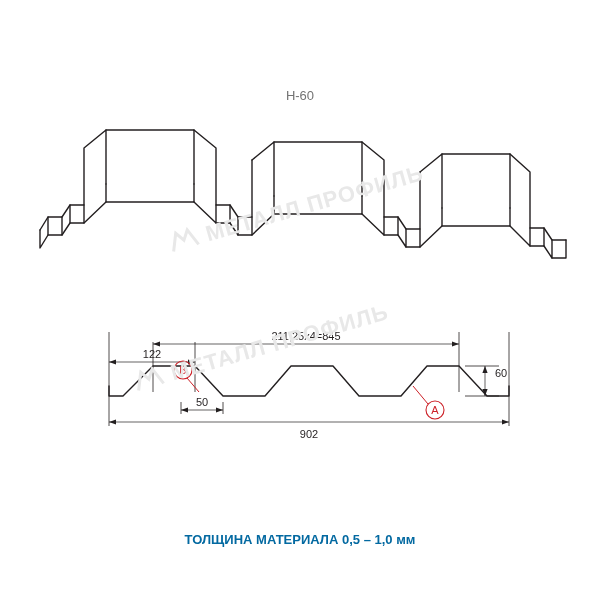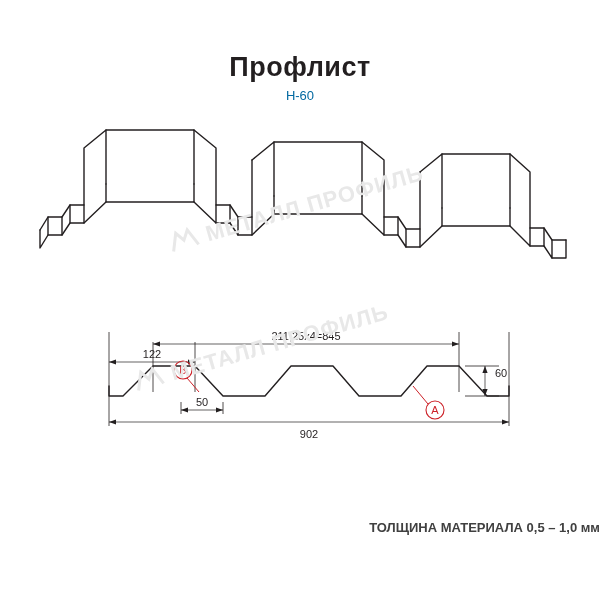--- a/index.html
+++ b/index.html
@@ -33,21 +33,21 @@
     letter-spacing: 0.5px;
     color: #231f20;
   }
   .subtitle {
     position: absolute;
     top: 88px;
     left: 0;
     width: 600px;
     text-align: center;
     font-size: 13px;
-    color: #0369a1;
+    color: #737373;
   }
 
   
   .iso-wrap {
     position: absolute;
     top: 120px;
     left: 10px;
     width: 580px;
     height: 160px;
   }
@@ -74,47 +74,46 @@
   .wm2 { top: 335px; left: 130px; transform: rotate(-16deg); }
   .wm-mark {
     display: inline-block;
     vertical-align: middle;
     margin-right: 8px;
   }
 
   
   .footer {
     position: absolute;
-    top: 520px;
+    top: 532px;
     left: 0;
     width: 600px;
-    text-align: right;
+    text-align: center;
     font-size: 13px;
     font-weight: bold;
-    color: #404040;
+    color: #0369a1;
   }
 
   svg text {
     font-family: "Liberation Sans", sans-serif;
     fill: #231f20;
   }
   .dim-txt { font-size: 11px; }
   .callout-txt { font-size: 11px; fill: #cc2027; }
   .callout-circle { fill: none; stroke: #cc2027; stroke-width: 1.1; }
   .callout-line { stroke: #cc2027; stroke-width: 1; fill: none; }
   .prof { fill: none; stroke: #231f20; stroke-width: 1.4; stroke-linejoin: round; stroke-linecap: round; }
   .thin { fill: none; stroke: #231f20; stroke-width: 0.8; }
   .dim-line { stroke: #231f20; stroke-width: 0.7; fill: none; }
 </style>
 </head>
 <body>
 
 <div class="page">
 
-  <div class="title">Профлист</div>
   <div class="subtitle">Н-60</div>
 
   <div class="iso-wrap">
     <svg width="580" height="160" viewBox="0 0 580 160">
       <g class="prof">
 
         <path d="M30 110 L38 97 L52 97 L60 85 L74 85 L74 28 L96 10 L96 64"></path>
 
         <path d="M96 10 L184 10 L184 64"></path>
         <path d="M184 10 L206 28 L206 85 L220 85 L228 97 L242 97 L242 40"></path>

